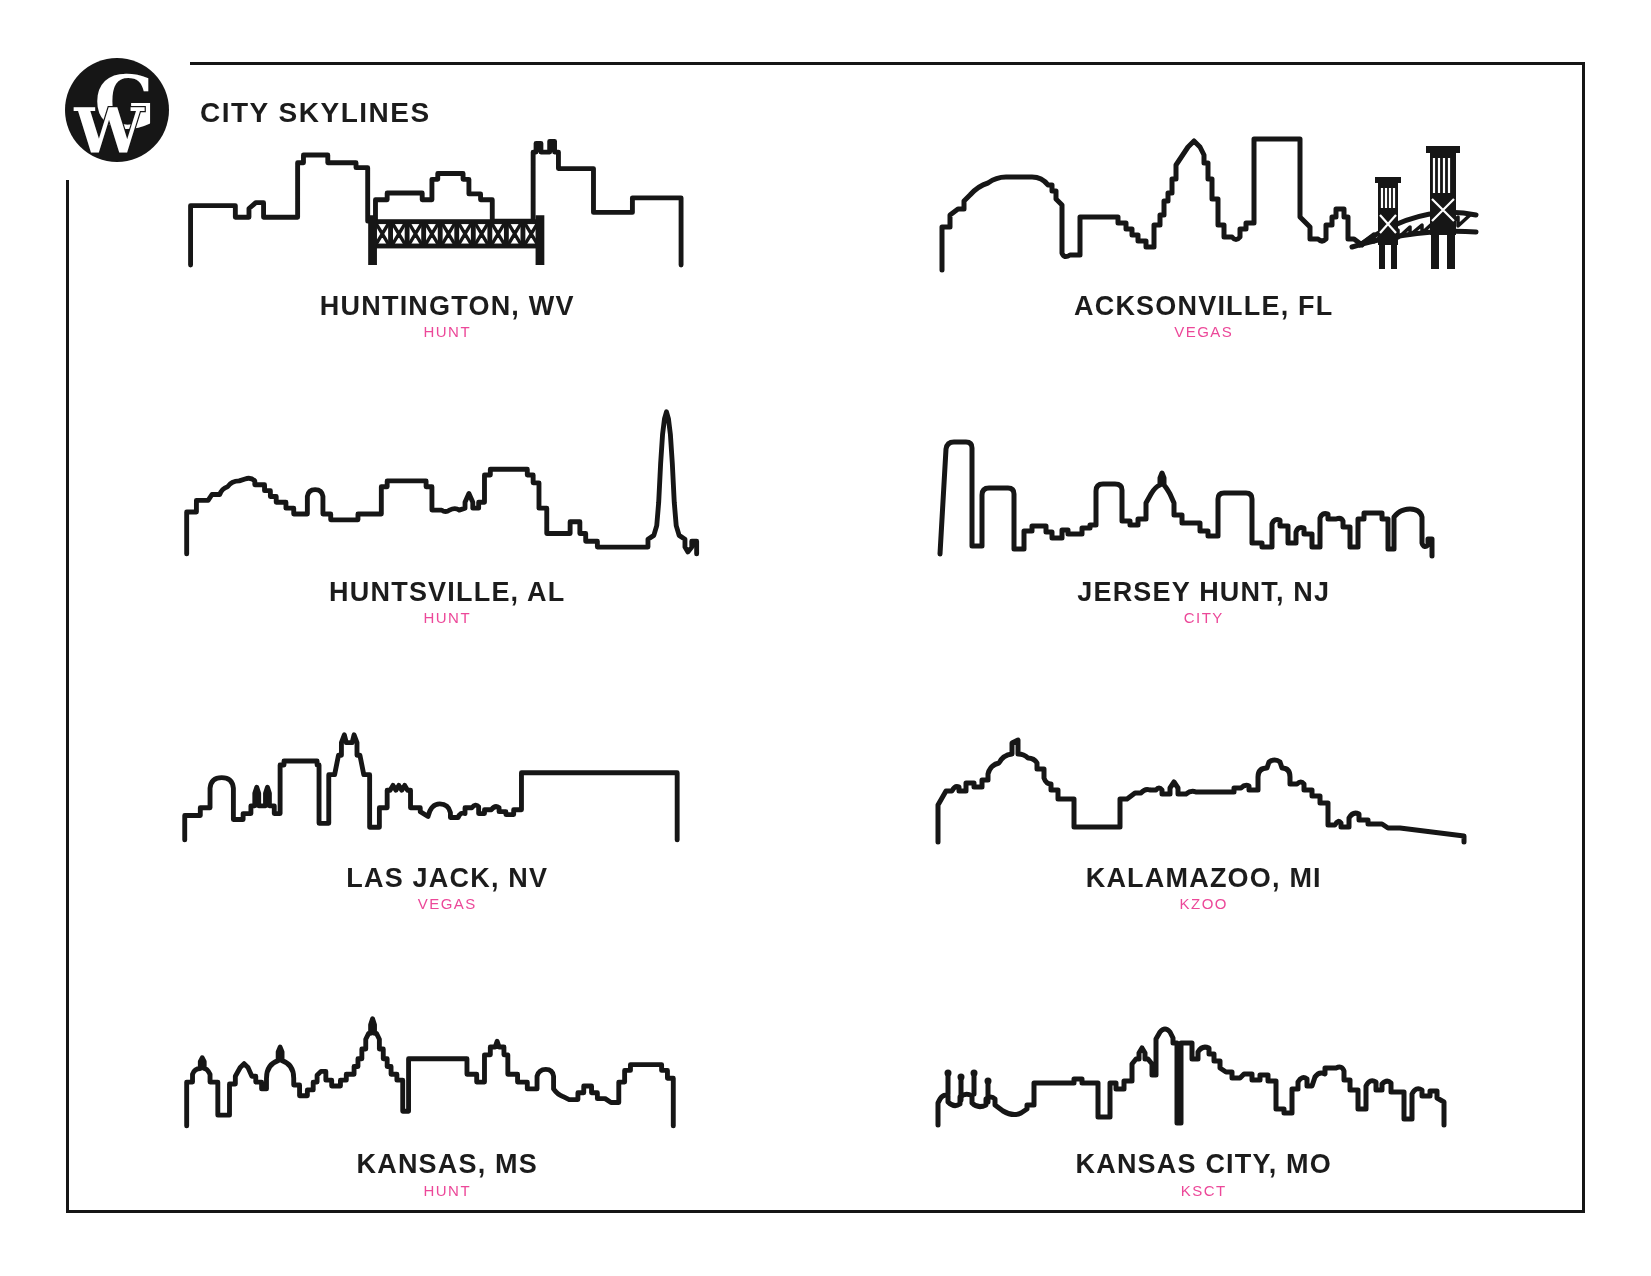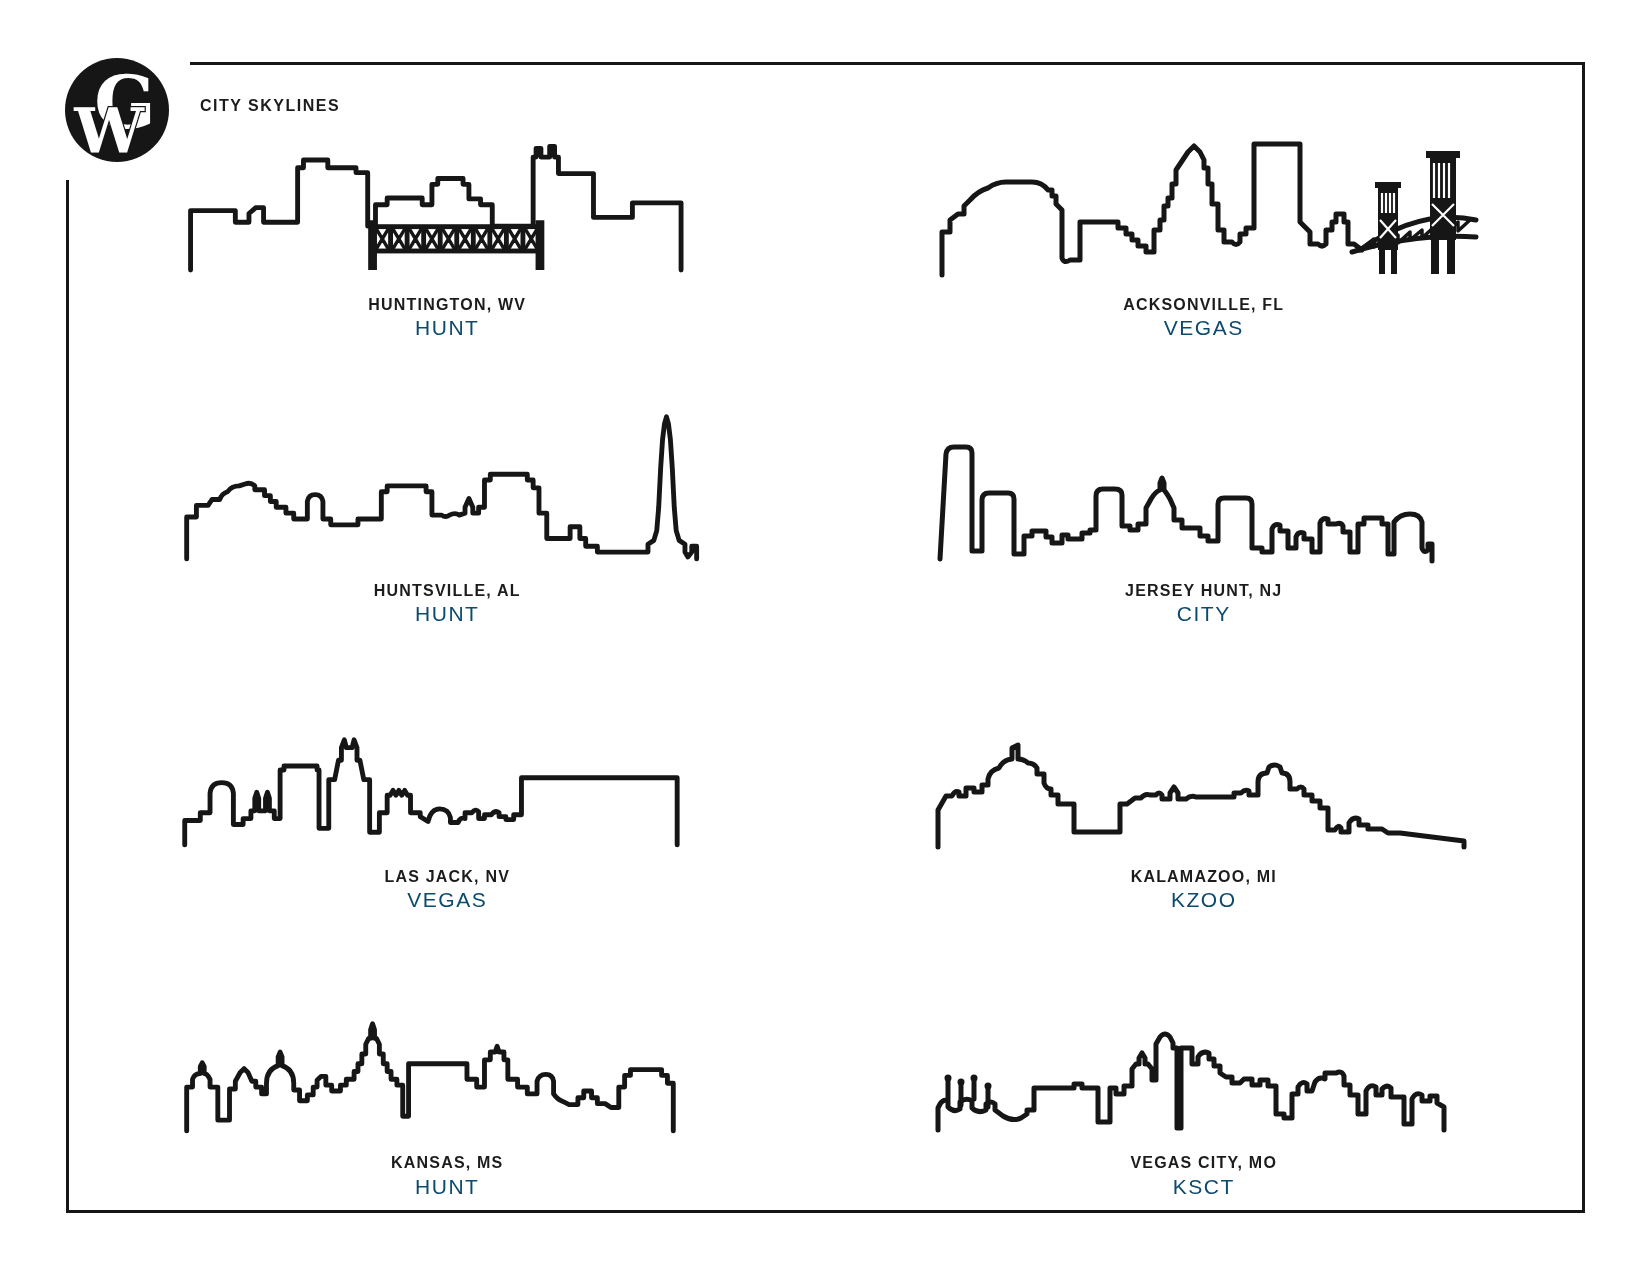--- a/index.html
+++ b/index.html
@@ -5,25 +5,25 @@
   html,body{margin:0;padding:0;background:#ffffff;}
   .canvas{position:relative;width:1651px;height:1276px;background:#ffffff;overflow:hidden;
           font-family:"Liberation Sans",sans-serif;color:#1c1c1c;}
   .frame{position:absolute;left:66px;top:62px;width:1519px;height:1151px;
          border:3px solid #161616;box-sizing:border-box;background:#ffffff;}
   .grid{position:absolute;left:0;top:0;width:100%;height:100%;
         display:grid;grid-template-columns:1fr 1fr;grid-template-rows:1fr 1fr 1fr 1fr;}
   .cell{display:flex;flex-direction:column;align-items:center;justify-content:flex-end;
         padding-bottom:10px;}
   .cell svg.sky{display:block;margin-bottom:14px;}
-  .city{font-size:16px;font-weight:bold;letter-spacing:1.2px;color:#1c1c1c;line-height:1.15;text-align:center;}
-  .code{font-size:21px;letter-spacing:1.5px;color:#0c4a6e;line-height:1.3;text-align:left;}
+  .city{font-size:27px;font-weight:bold;letter-spacing:1.2px;color:#1c1c1c;line-height:1.15;text-align:center;}
+  .code{font-size:15px;letter-spacing:1.5px;color:#ec4899;line-height:1.3;text-align:left;}
   .logo-pad{position:absolute;left:44px;top:40px;width:146px;height:140px;background:#ffffff;}
   .logo{position:absolute;left:19px;top:16px;width:108px;height:108px;}
-  .title{position:absolute;left:200px;top:97px;font-size:16px;font-weight:bold;
+  .title{position:absolute;left:200px;top:97px;font-size:28px;font-weight:bold;
          letter-spacing:1.5px;color:#1c1c1c;}
   .ln{fill:none;stroke:#161616;stroke-width:5;stroke-linejoin:round;stroke-linecap:round;}
   .ln-thin{fill:none;stroke:#161616;stroke-width:3.5;stroke-linejoin:round;stroke-linecap:round;}
   .fill{fill:#161616;stroke:none;}
   .wln{fill:none;stroke:#ffffff;stroke-width:2.2;}
 </style>
 </head>
 <body>
 
 <div class="canvas">
@@ -125,21 +125,21 @@
         <svg class="sky" width="560" height="172" viewBox="0 0 560 172">
           <path class="ln" d="M14 162 V140 Q18 130 24 133 V139 Q30 145 36 141 V134 Q42 129 48 133 V140 Q54 146 62 142 V136 Q67 132 71 136 V142 L79 148 Q89 154 97 150 L103 146 V142 H110 V120 H150 V116 H158 V120 H174 V154 H186 V120 H192 V126 H200 V118 H208 V101 L212 96 H215 V90 L218 85 L221 90 V96 H224 L228 101 V112 H232 V76 L236 69 Q241 63 246 69 L249 75 V80 H253 V160 H257 V80 H268 V96 H274 V89 Q278 82 285 85 V91 H290 V98 H296 V105 L302 109 H308 V115 H316 L320 111 H328 V117 H336 V112 H344 V118 H352 V146 H360 V150 H368 V126 H374 V119 Q378 112 383 116 V123 H388 L391 114 Q395 108 401 111 V105 H412 Q418 102 420 108 V117 H426 V127 H434 V146 H442 V123 Q446 115 452 119 V127 H458 V121 Q463 116 467 120 V129 H480 V156 H488 V131 Q492 123 498 127 V133 H506 V128 H513 V135 L520 139 V162"></path>
           <g>
             <path d="M24 131 V113 M37 137 V117 M50 131 V113 M64 139 V121" stroke="#161616" stroke-width="5" stroke-linecap="round" fill="none"></path>
             <circle cx="24" cy="110" r="3.5" fill="#161616"></circle>
             <circle cx="37" cy="114" r="3.5" fill="#161616"></circle>
             <circle cx="50" cy="110" r="3.5" fill="#161616"></circle>
             <circle cx="64" cy="118" r="3.5" fill="#161616"></circle>
           </g>
         </svg>
-        <div class="city">VEGAS CITY, MO</div>
+        <div class="city">KANSAS CITY, MO</div>
         <div class="code">KSCT</div>
       </div>
 
     </div>
   </div>
 
   <div class="logo-pad">
     <svg class="logo" viewBox="0 0 108 108">
       <circle cx="54" cy="54" r="52" fill="#161616"></circle>
       <text x="62" y="72" text-anchor="middle" font-family="DejaVu Serif, serif" font-size="72" font-weight="bold" fill="#ffffff">G</text>

